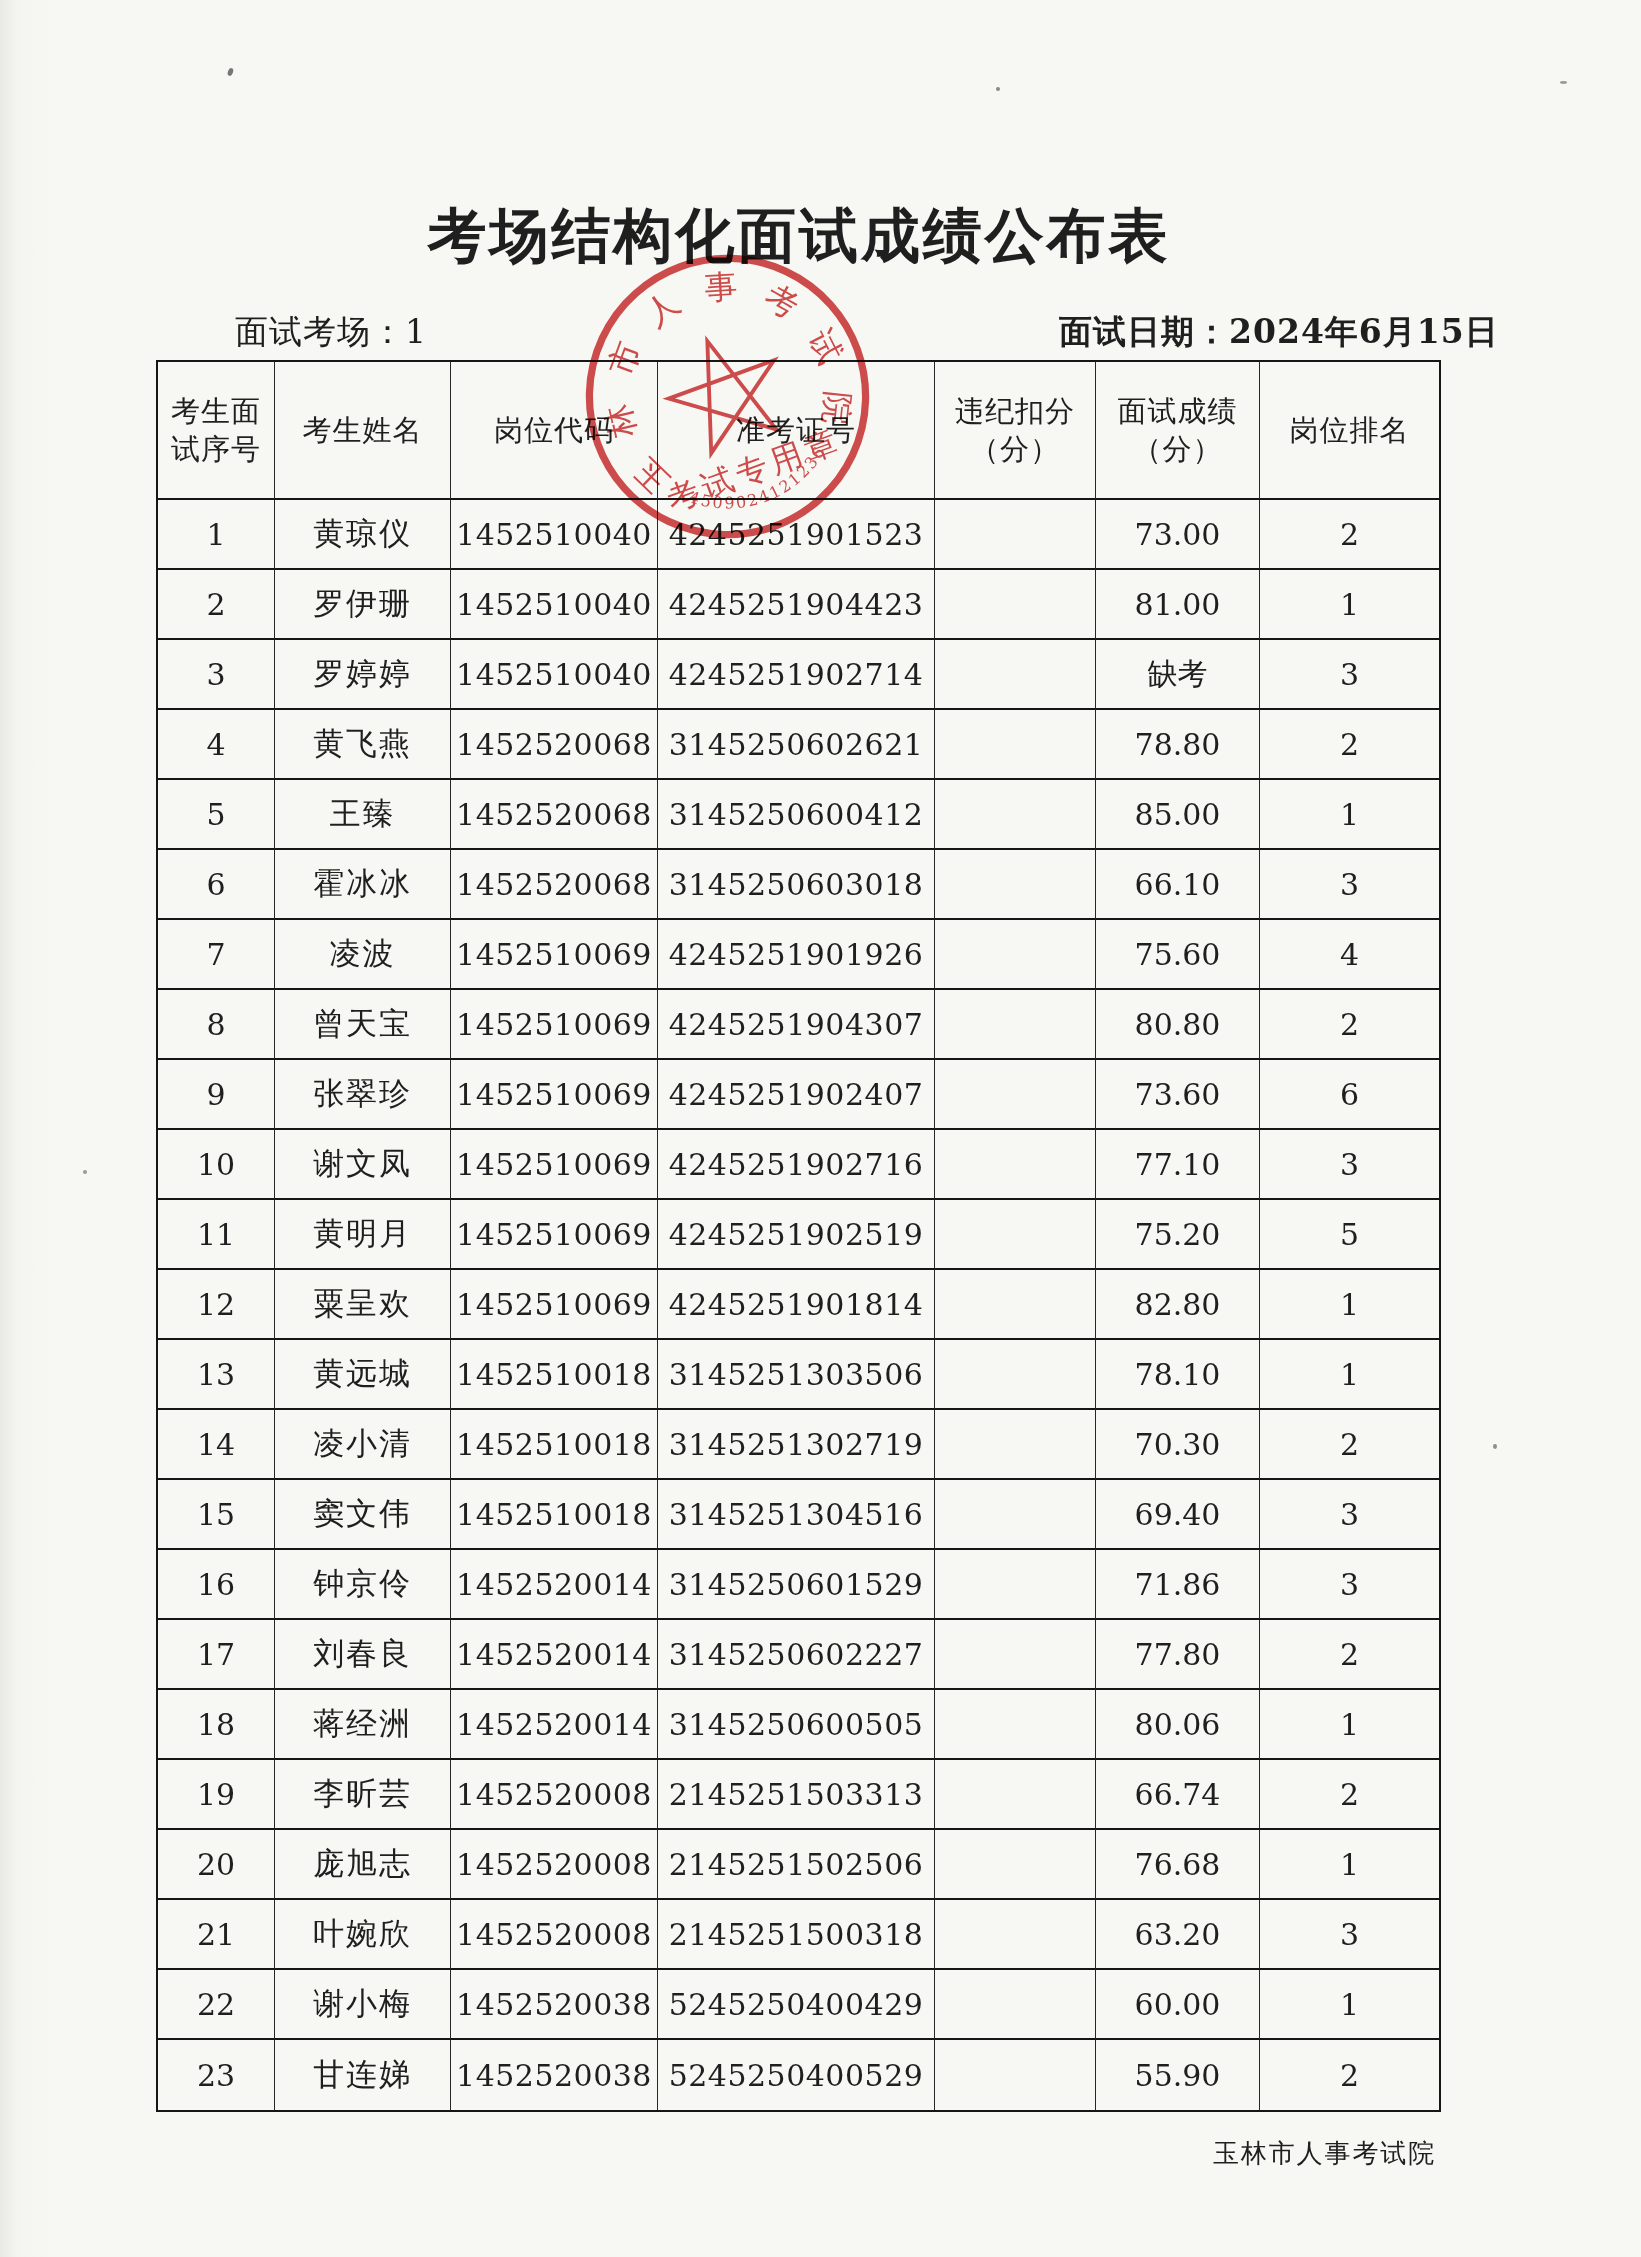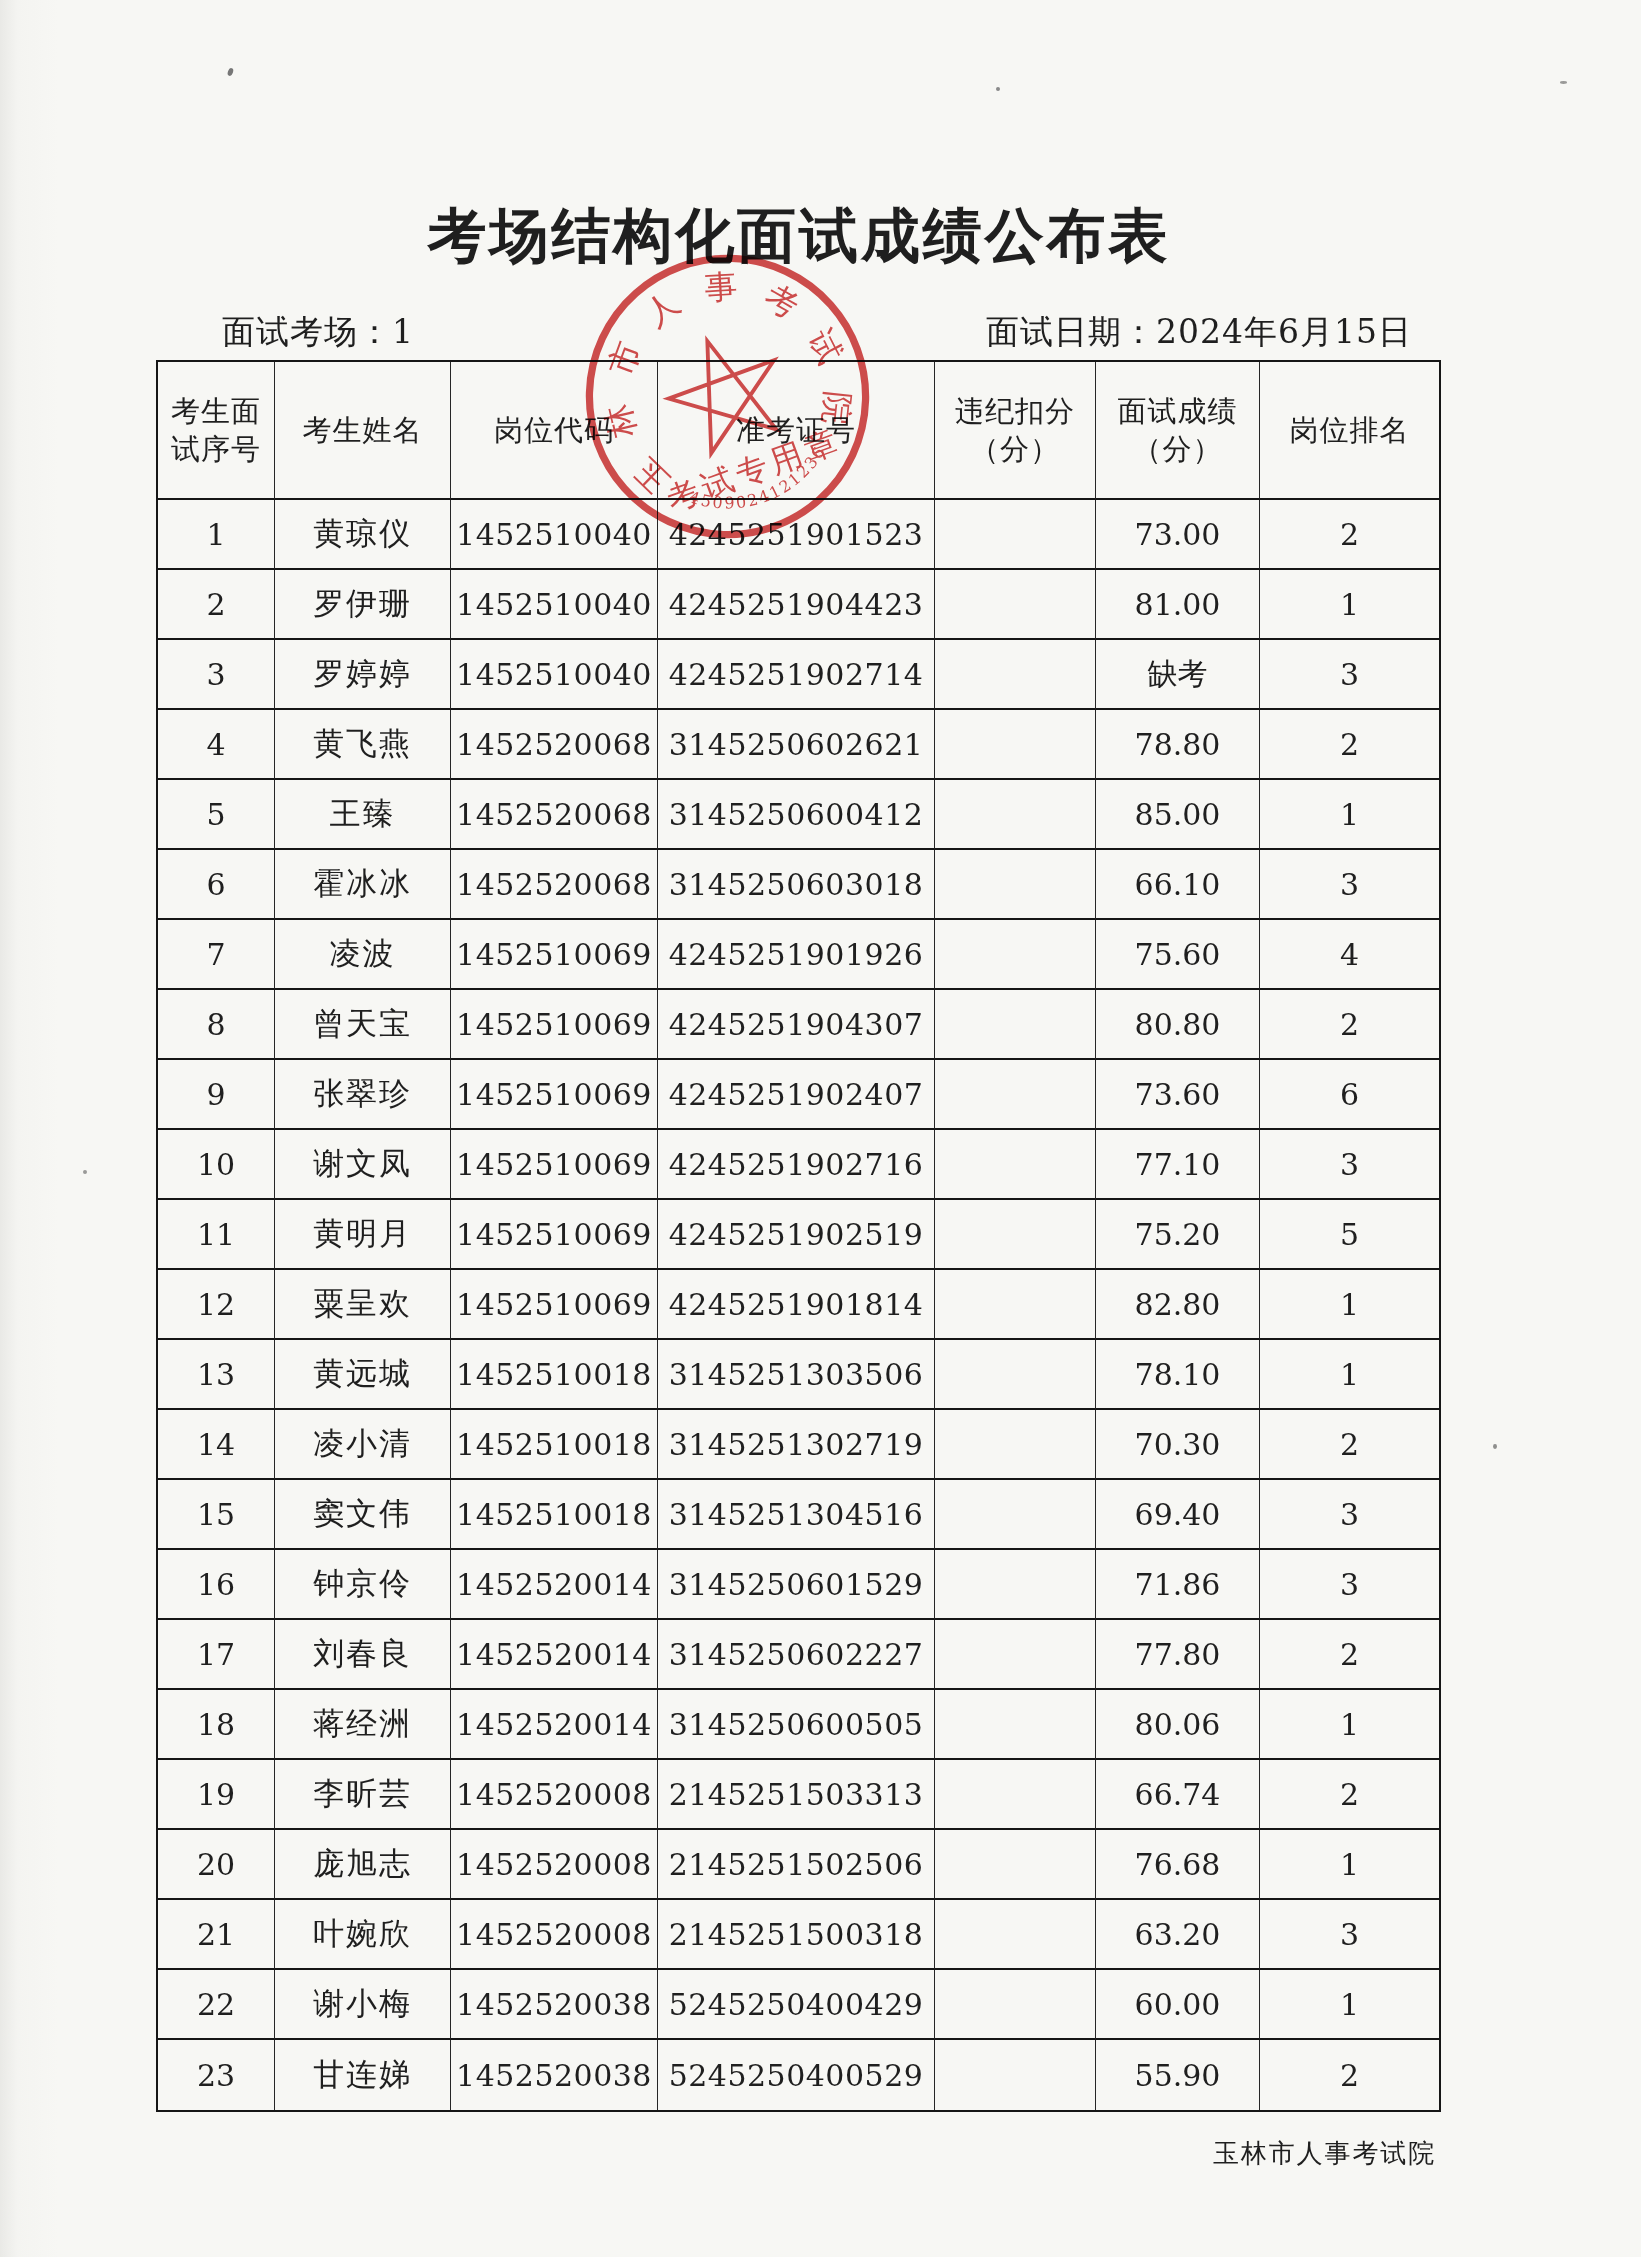--- a/index.html
+++ b/index.html
@@ -11,23 +11,23 @@
       #f7f7f4;
     font-family:"DejaVu Serif","Liberation Serif",serif;
     color:#1f1f1f;
     overflow:hidden;
   }
   *{box-sizing:border-box;}
   .page-title{
     position:absolute;left:156px;top:197px;width:1286px;
     text-align:center;font-size:59px;font-weight:700;letter-spacing:2.9px;
   }
-  .meta-label{position:absolute;top:310px;font-size:33px;letter-spacing:1px;}
+  .meta-label{position:absolute;top:310px;font-size:33px;letter-spacing:1px;margin-left:13px;}
   .venue{left:222px;}
-  .date{left:986px;}
+  .date{left:1046px;font-weight:bold;}
   .score-table{
     position:absolute;left:156px;top:360px;
     display:grid;
     grid-template-columns:117px 176px 207px 277px 161px 164px 179px;
     grid-template-rows:138px repeat(23,70px);
     border:2.9px solid #161616;
     background:transparent;
   }
   .cell{
     border-right:1.9px solid #262626;

